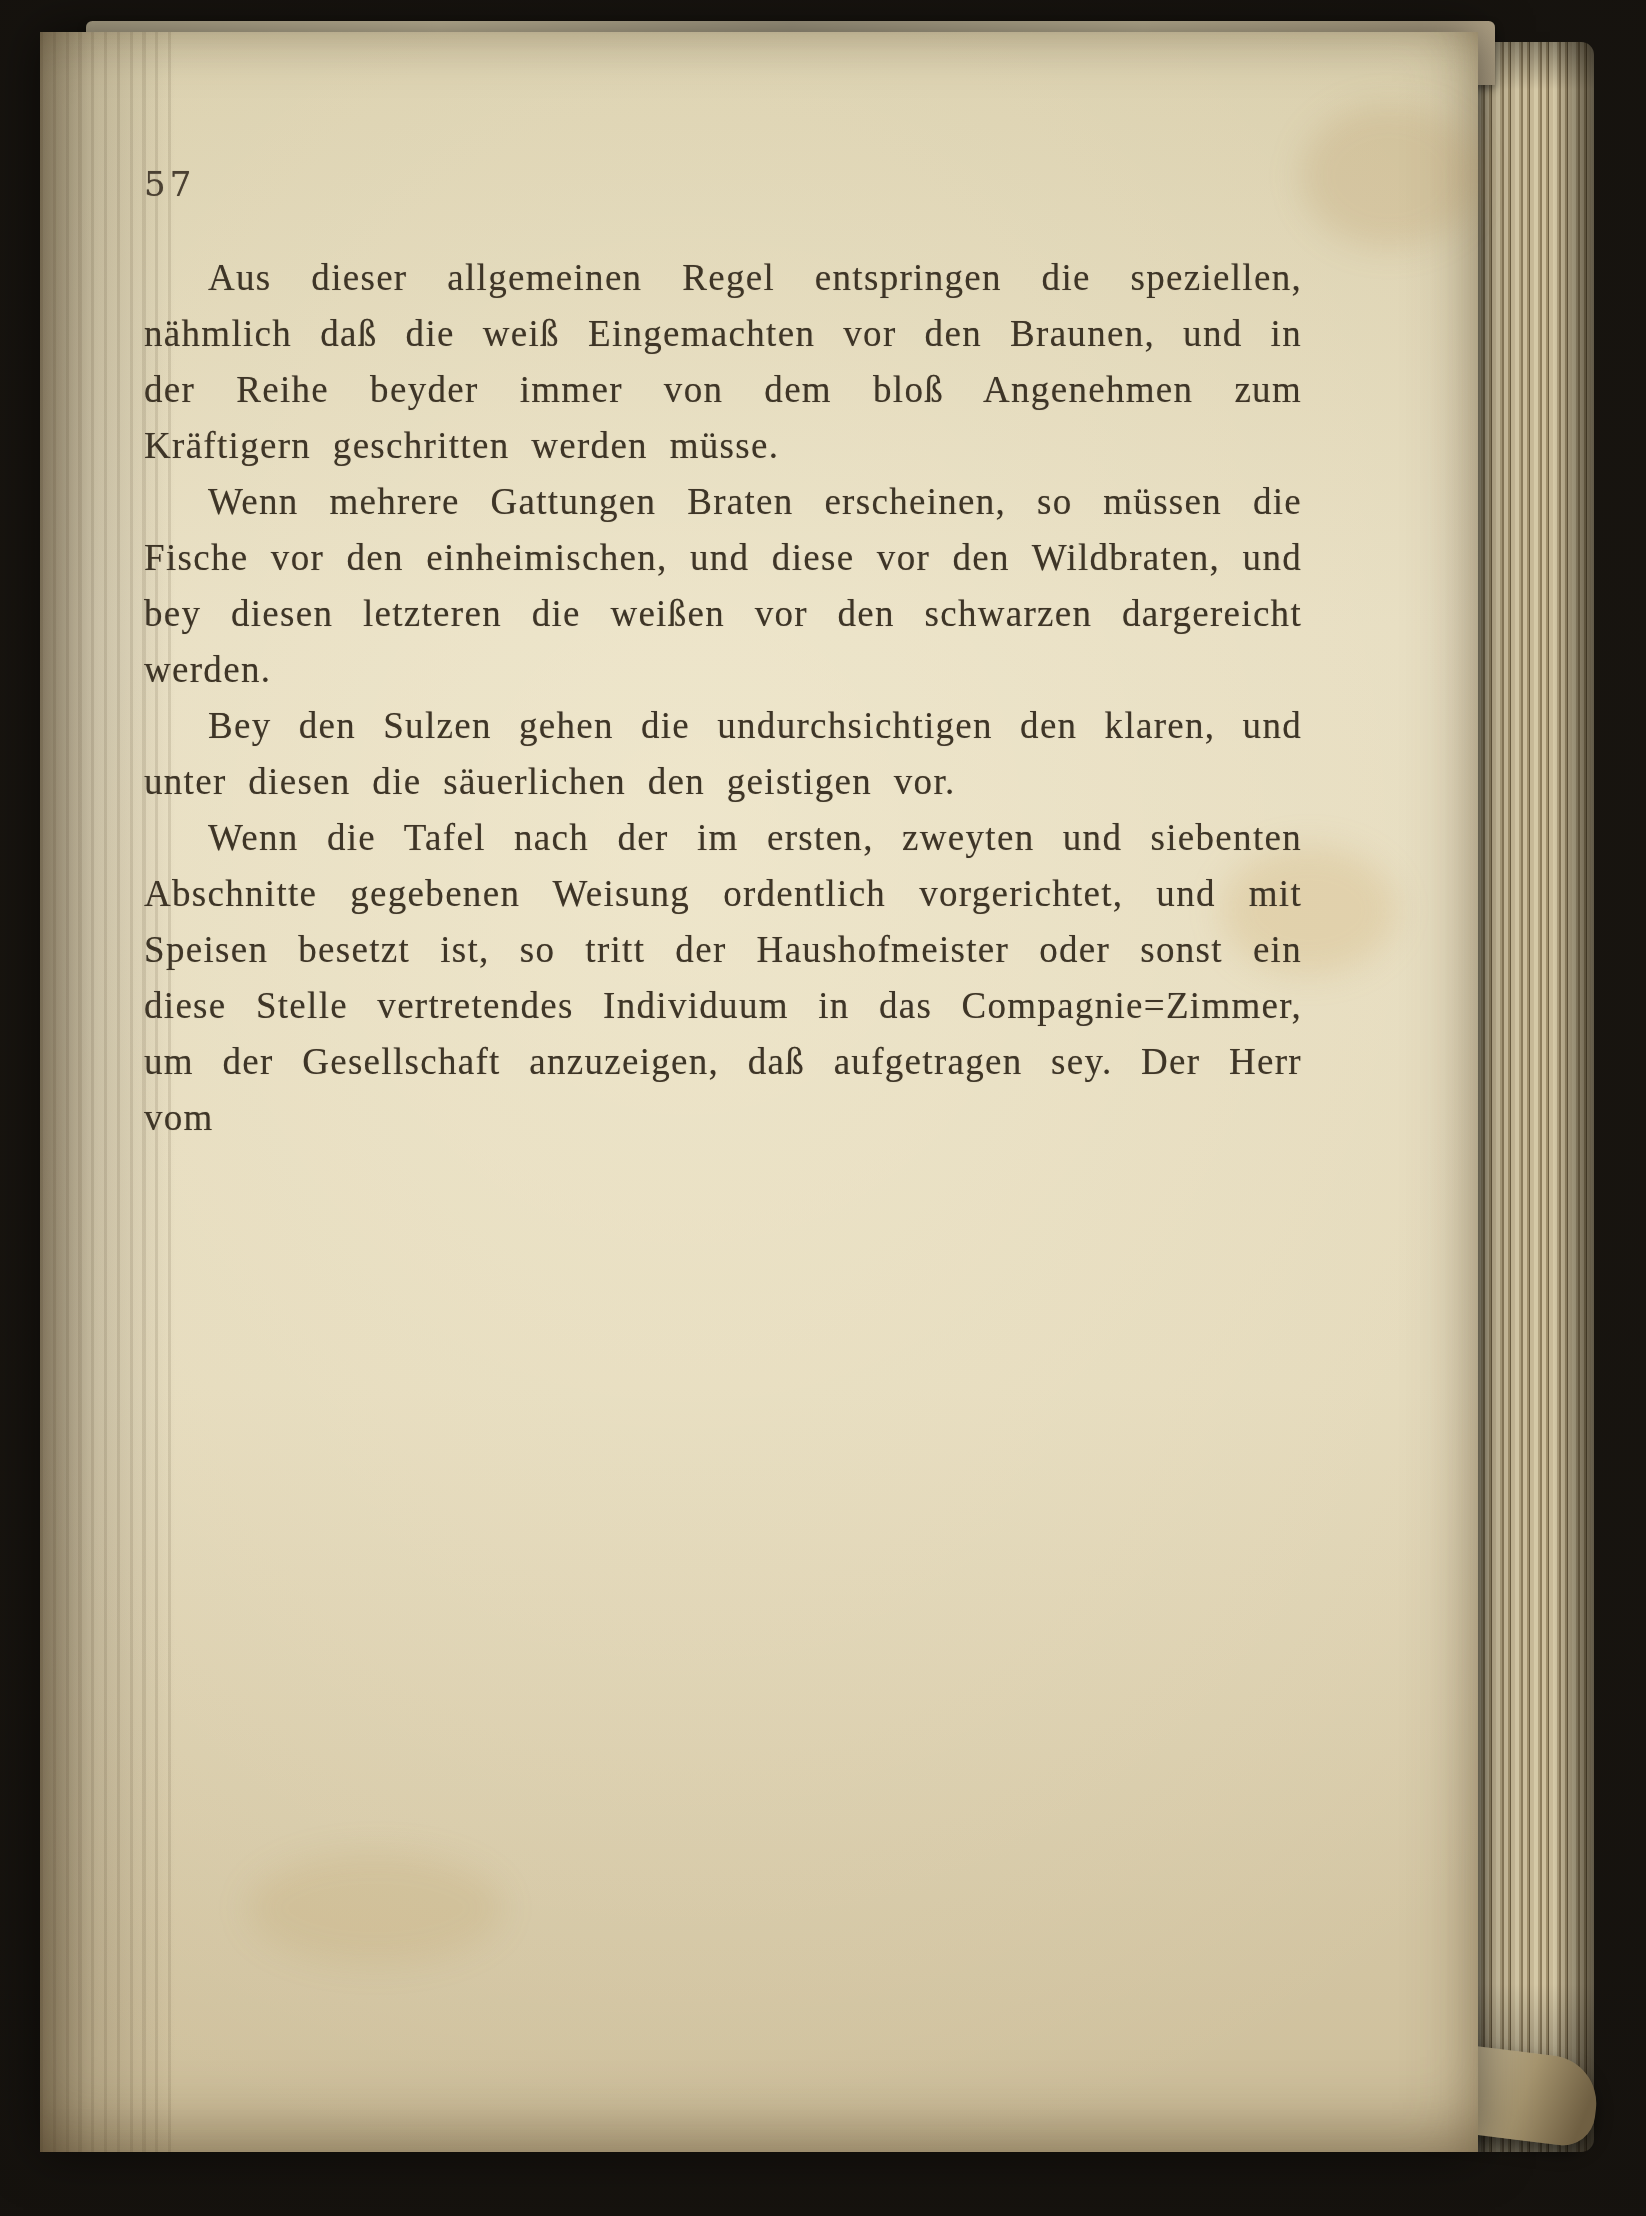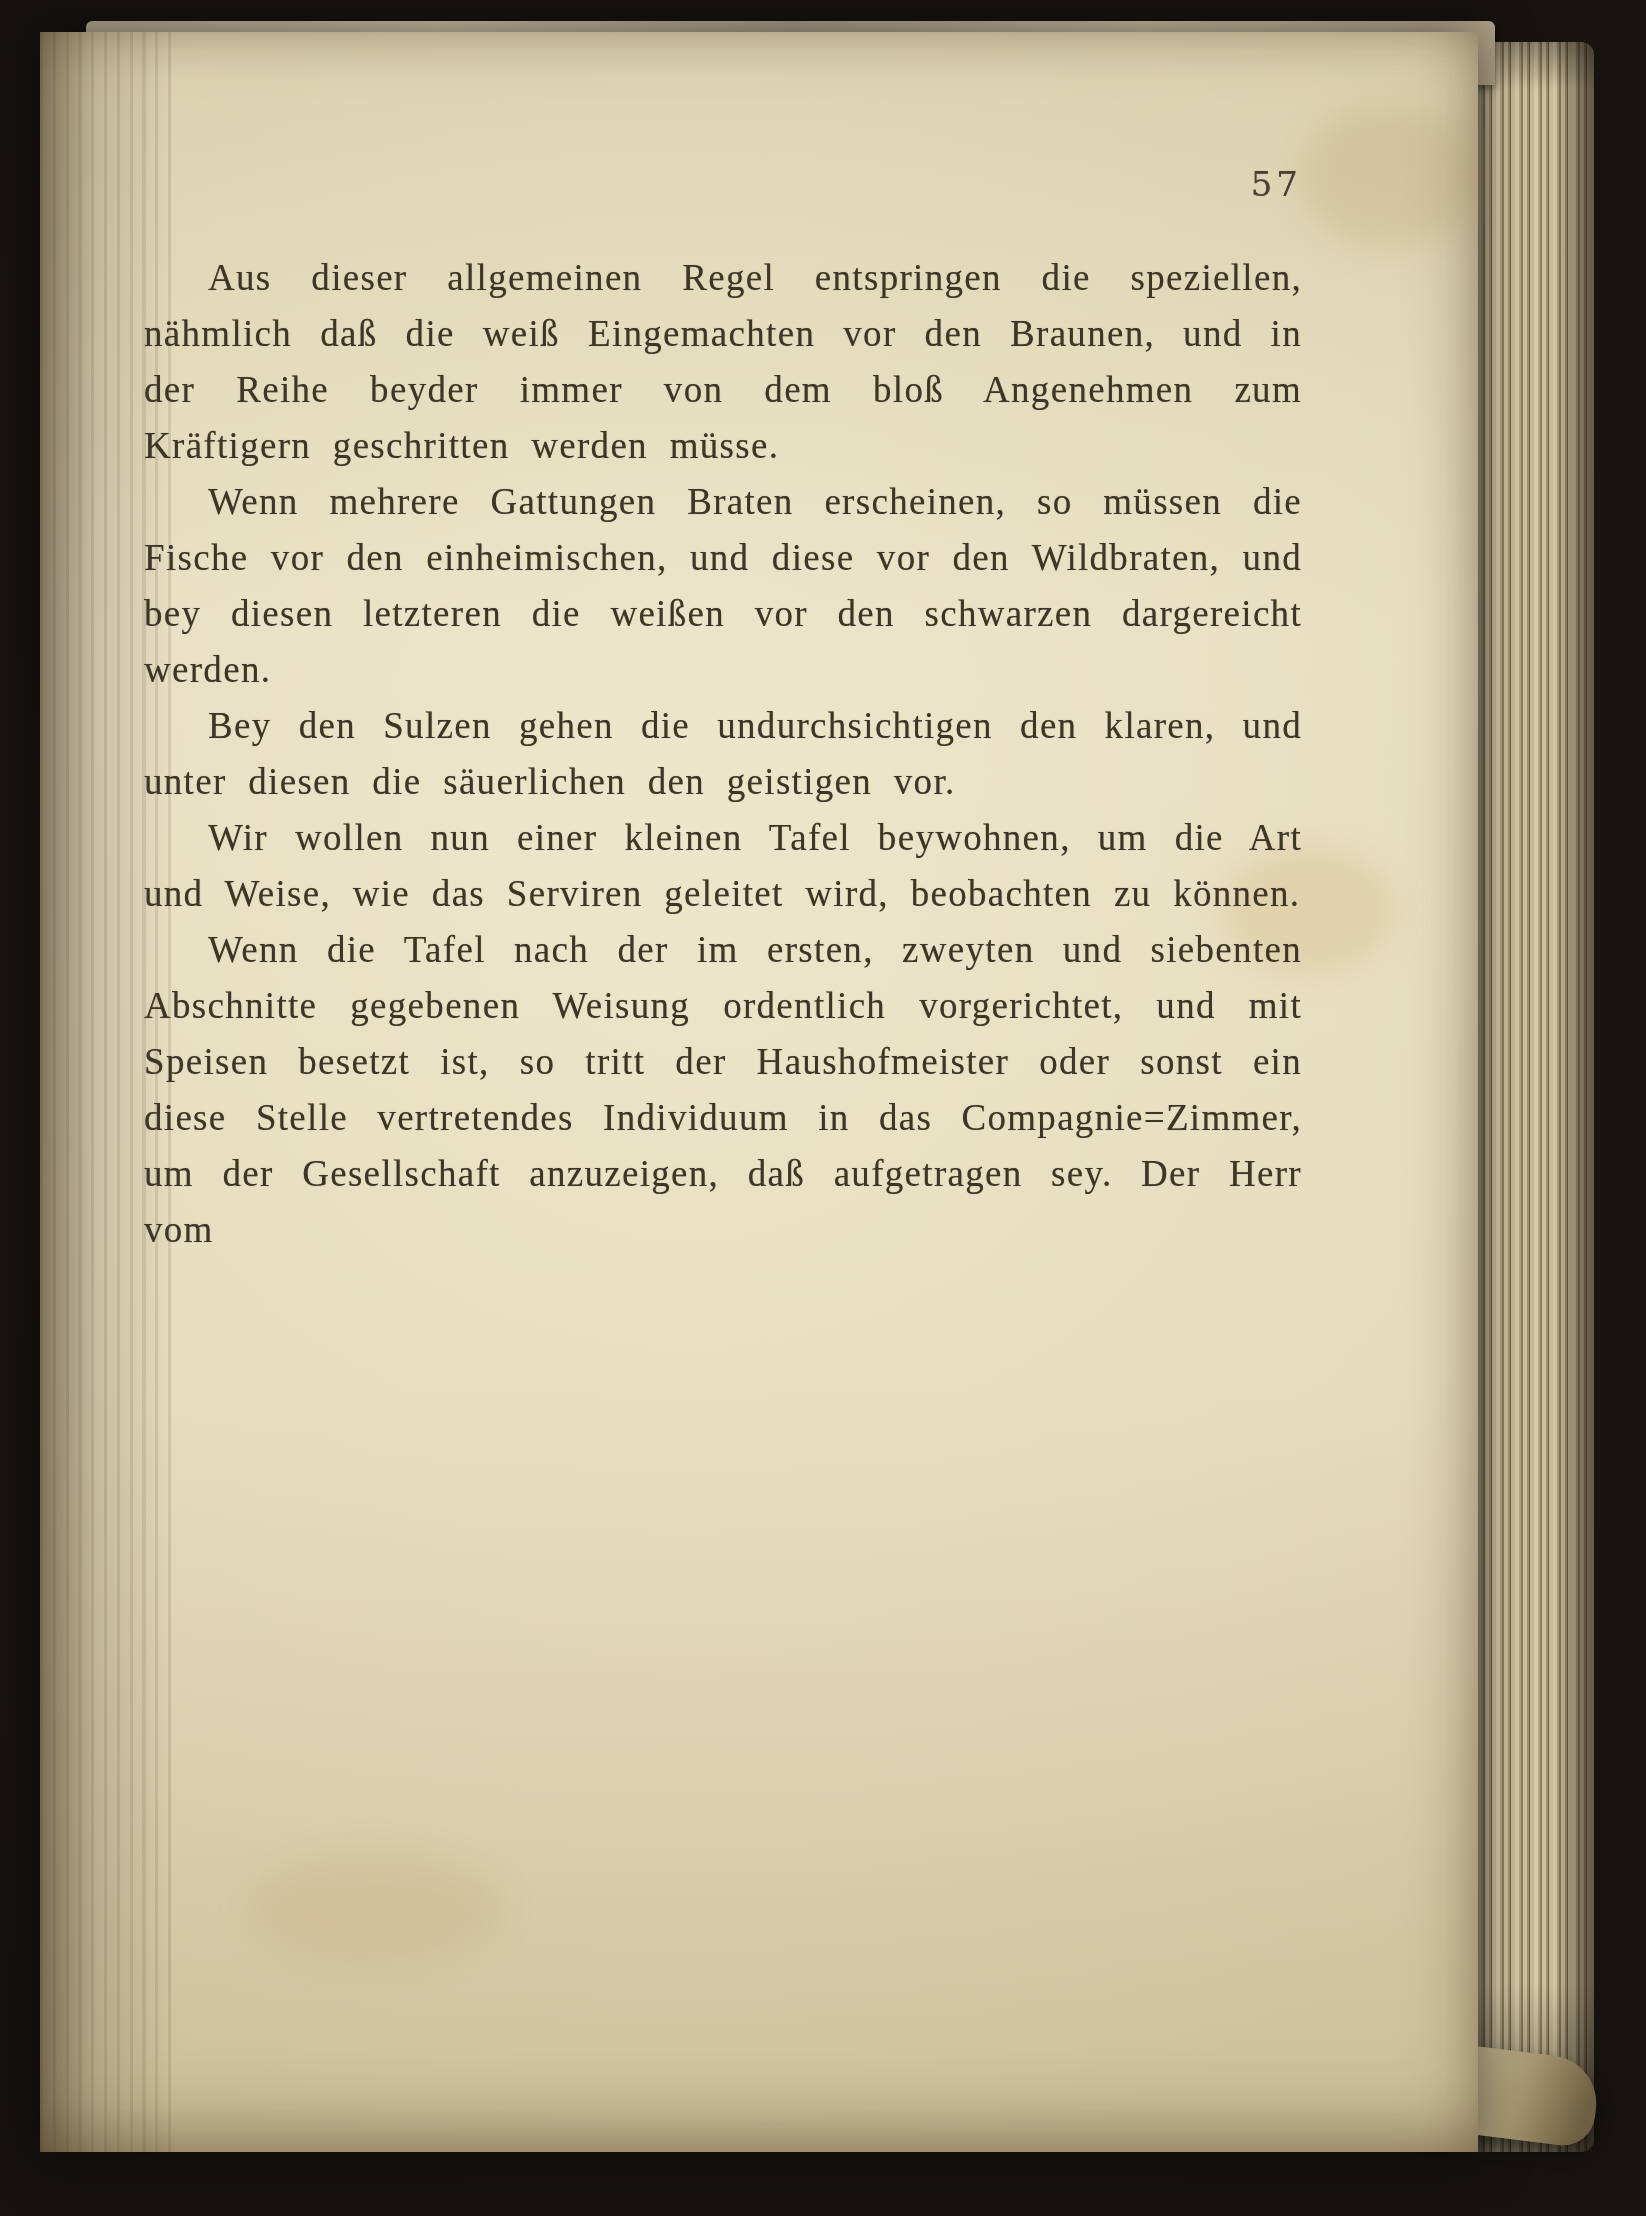--- a/index.html
+++ b/index.html
@@ -108,21 +108,21 @@
   .stain-bottom  { left: 208px;  top: 1820px; width: 255px; height: 112px; background: rgba(172,132,60,.12); }
   .stain-topright{ left: 1261px; top: 72px;   width: 176px; height: 144px; background: rgba(160,120,55,.16); }
 
   
   .content {
     position: absolute;
     left: 0; top: 0; right: 0;
     padding: 132px 176px 0 104px;
   }
   .pagenum {
-    text-align: right;
+    text-align: left;
     font-size: 34px;
     letter-spacing: 4px;
     color: #4a4032;
     margin: 0 0 46px 0;
     text-shadow: 0 0 0.8px rgba(74,64,50,.5);
   }
   p.para {
     margin: 0;
     font-size: 37px;
     line-height: 56px;
@@ -148,19 +148,18 @@
     <div class="gutter"></div>
     <div class="stain stain-right"></div>
     <div class="stain stain-bottom"></div>
     <div class="stain stain-topright"></div>
 
     <div class="content">
       <div class="pagenum">57</div>
       <p class="para">Aus dieser allgemeinen Regel entspringen die speziellen, nähmlich daß die weiß Eingemachten vor den Braunen, und in der Reihe beyder immer von dem bloß Angenehmen zum Kräftigern geschritten werden müsse.</p>
       <p class="para">Wenn mehrere Gattungen Braten erscheinen, so müssen die Fische vor den einheimischen, und diese vor den Wildbraten, und bey diesen letzteren die weißen vor den schwarzen dargereicht werden.</p>
       <p class="para">Bey den Sulzen gehen die undurchsichtigen den klaren, und unter diesen die säuerlichen den geistigen vor.</p>
-      <p class="para">Wir wollen nun einer kleinen Tafel beywohnen, um die Art und Weise, wie das Serviren geleitet wird, beobachten zu können.</p>
       <p class="para">Wenn die Tafel nach der im ersten, zweyten und siebenten Abschnitte gegebenen Weisung ordentlich vorgerichtet, und mit Speisen besetzt ist, so tritt der Haushofmeister oder sonst ein diese Stelle vertretendes Individuum in das Compagnie=Zimmer, um der Gesellschaft anzuzeigen, daß aufgetragen sey. Der Herr vom</p>
     </div>
   </div>
 
 </div>
 
 
 </body></html>

